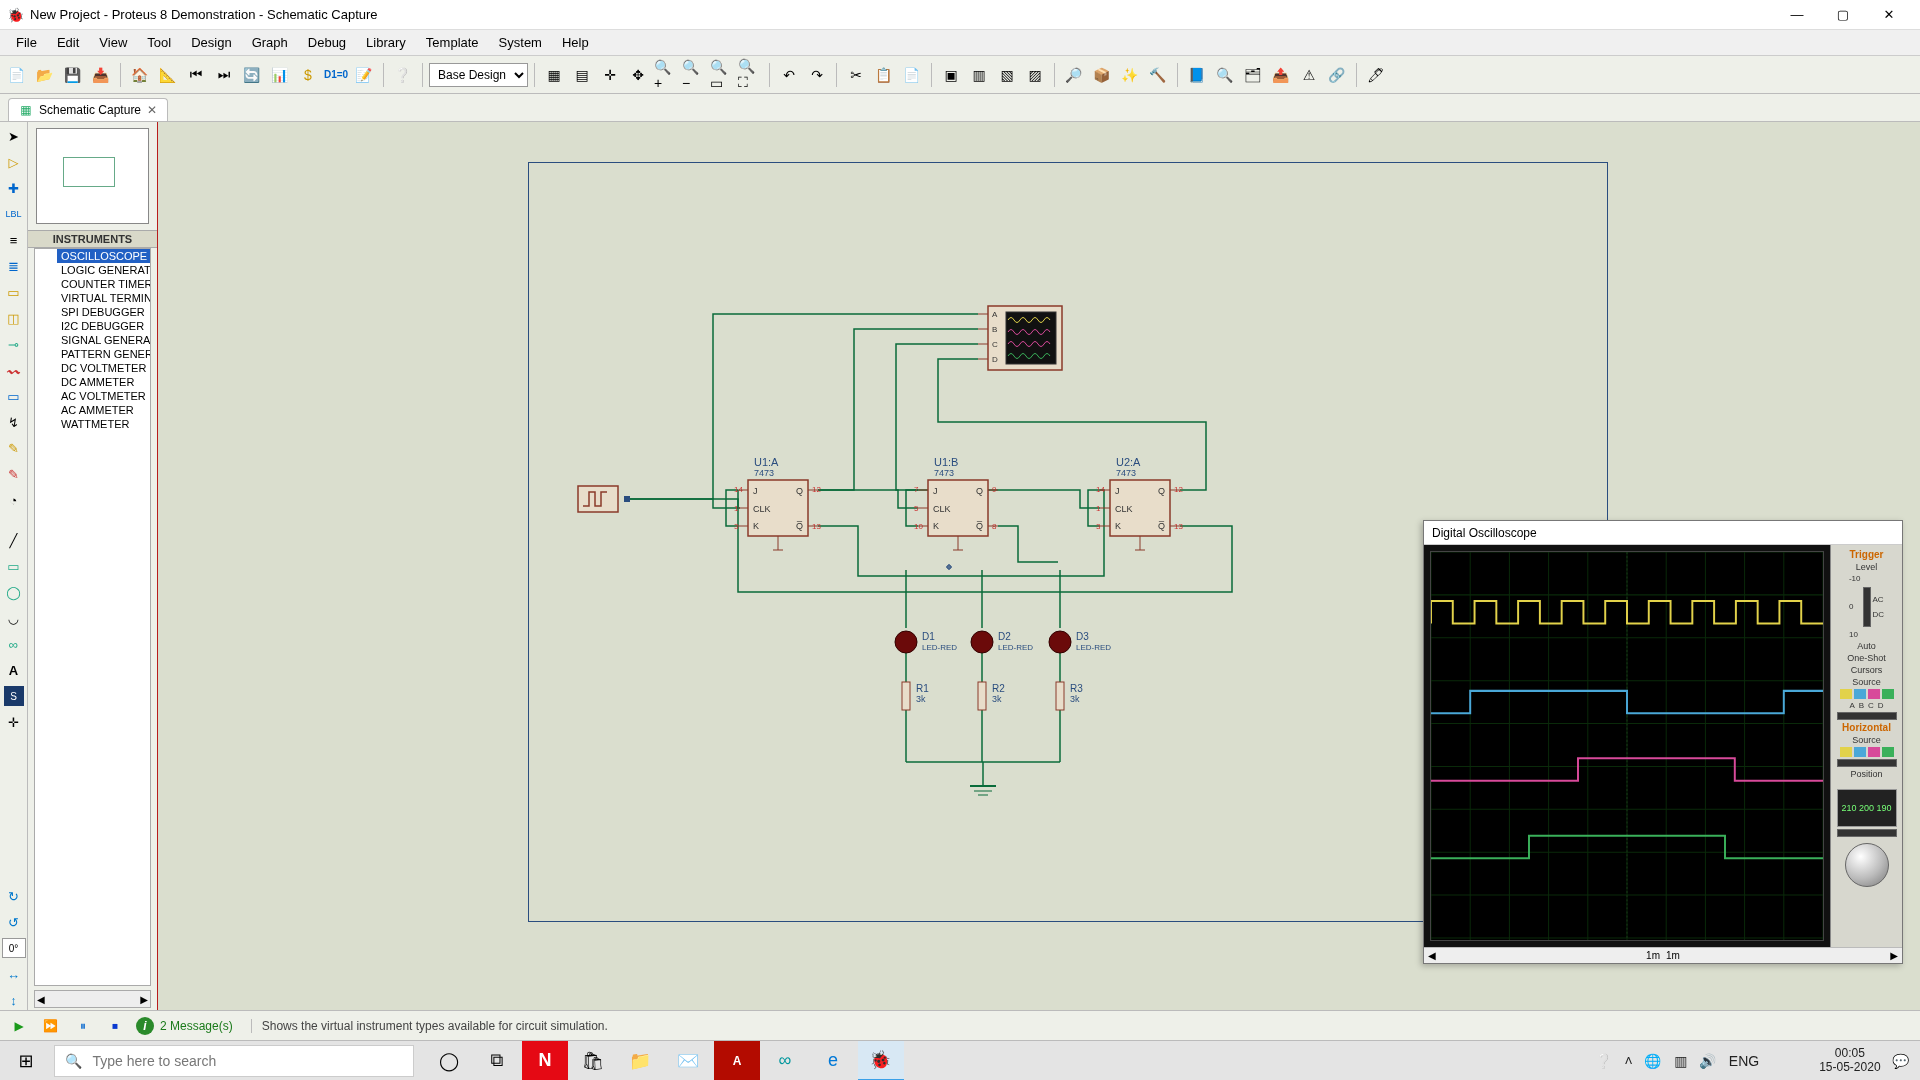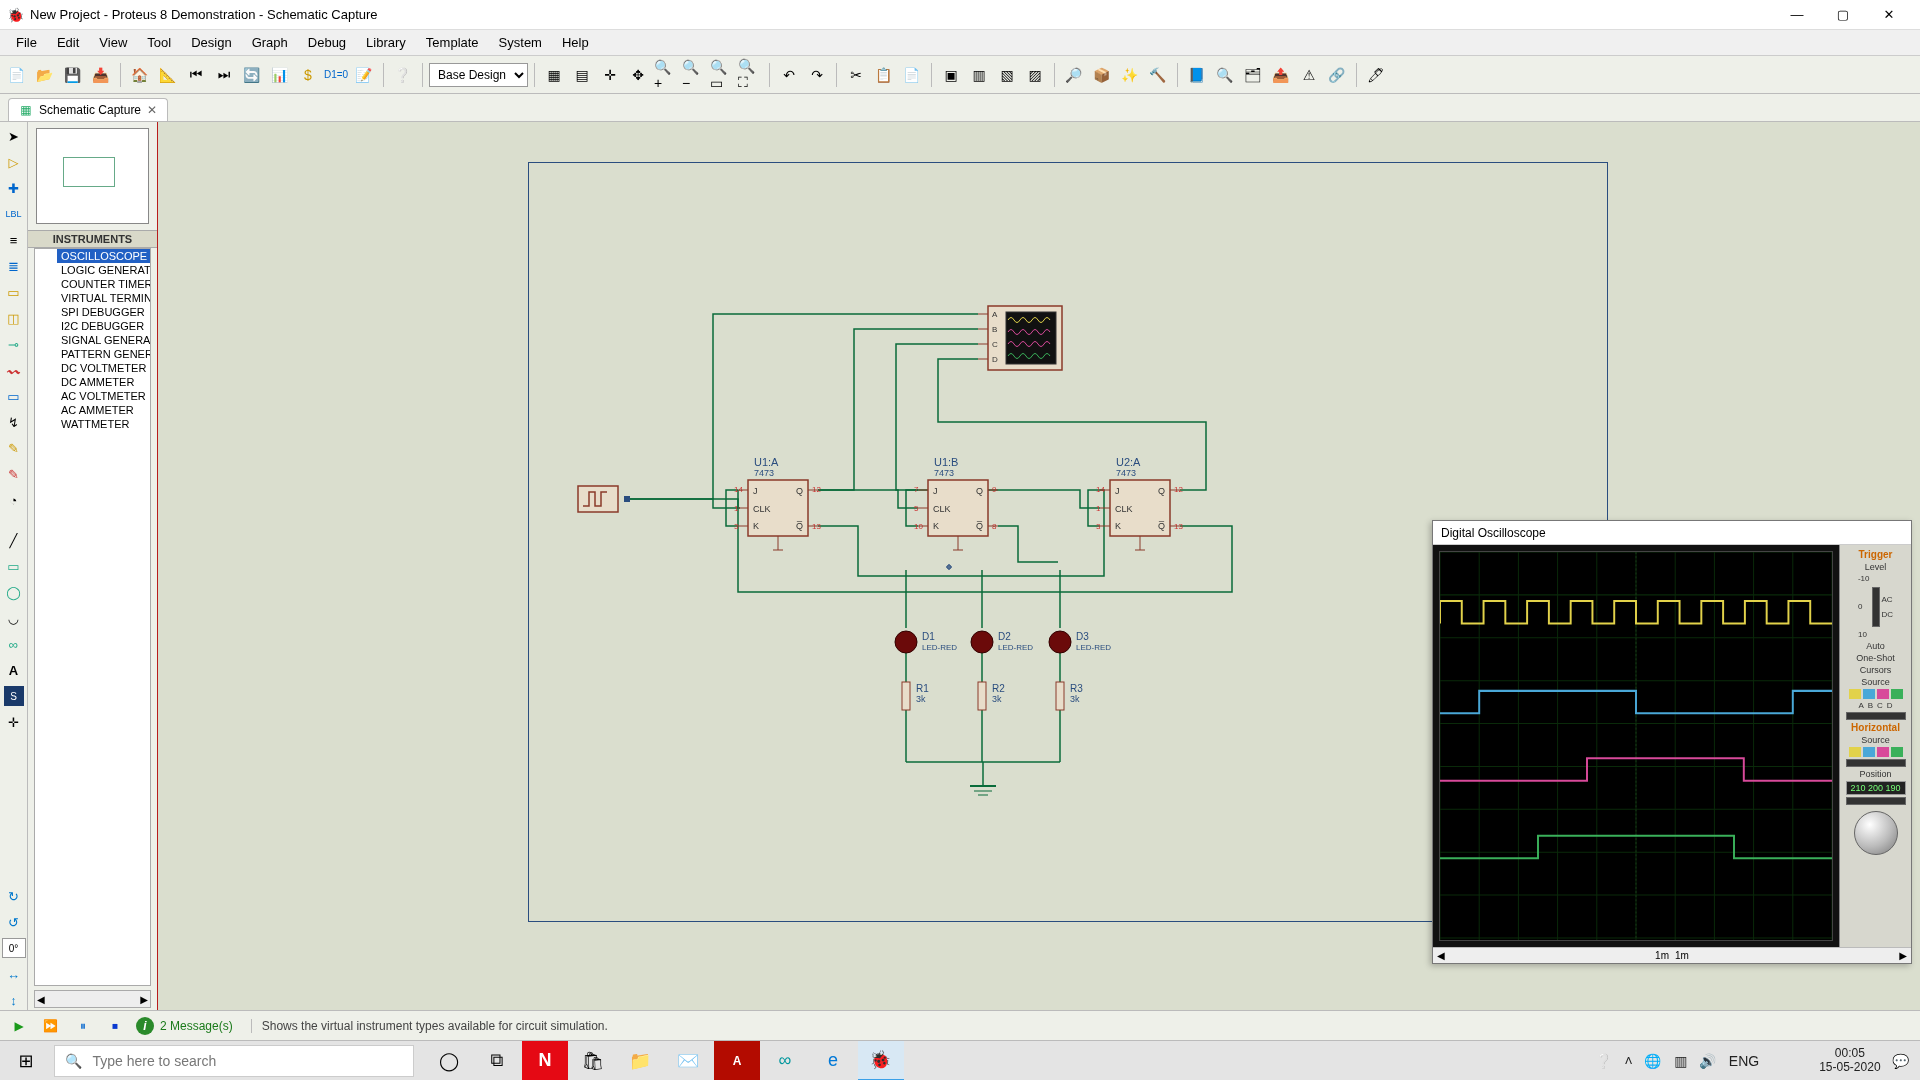--- a/index.html
+++ b/index.html
@@ -39,28 +39,28 @@
 .instr-list { flex:1; overflow:hidden; background:#fff; border:1px solid #aaa; margin:0 6px; font-size:11px;padding-left:22px; }
 .instr-list .row { padding:1px 4px; white-space:nowrap; cursor:pointer; }
 .instr-list .row.sel { background:#2160c4; color:#fff; }
 .leftpanel .hscroll { height:18px; margin:4px 6px 2px; border:1px solid #aaa; background:#eee; display:flex; align-items:center; justify-content:space-between; font-size:10px; padding:0 2px;}
 
 .canvaswrap { flex:1; position:relative; background:#dadece; overflow:hidden; }
 .sheet { position:absolute; left:370px; top:40px; width:1080px; height:760px; background:#dadece; border:1px solid #2a4d7f; }
 .canvaswrap svg.sch { position:absolute; left:0; top:0; }
 
 
-.oscwin { position:absolute; right:8px; top:398px; width:480px; height:444px; background:#f3f3f3; border:1px solid #777; box-shadow: -2px 2px 6px rgba(0,0,0,.25); display:flex; flex-direction:column; }
+.oscwin { position:absolute; right:17px; top:398px; width:480px; height:444px; background:#f3f3f3; border:1px solid #777; box-shadow: -2px 2px 6px rgba(0,0,0,.25); display:flex; flex-direction:column; }
 .oscwin .titleb { height:24px; background:#fff; border-bottom:1px solid #ccc; display:flex; align-items:center; padding:0 8px; font-size:12px; }
 .oscwin .body { flex:1; display:flex; background:#111; }
 .oscwin .screen { flex:1; position:relative; background:#000; margin:6px; border:1px solid #444; }
 .oscwin .screen svg { width:100%; height:100%; }
 .oscwin .ctrl { width:72px; background:#d7d7ce; border-left:1px solid #888; font-size:9px; color:#333; padding:4px 2px; display:flex; flex-direction:column; align-items:center; gap:2px; }
 .oscwin .ctrl .hdr { color:#c60; font-weight:bold; font-size:10px; }
-.oscwin .ctrl .box { width:60px; border:1px solid #999; background:#222; color:#7f7; font-size:9px; text-align:center; padding:1px 0; }
+.oscwin .ctrl .box { width:60px; border:1px solid #999; background:#222; color:#7f7; font-size:9px; text-align:center; padding:13px 0;margin-top:8px; }
 .oscwin .ctrl .knob { width:44px; height:44px; border-radius:50%; background: radial-gradient(circle at 35% 30%, #fff, #bbb 55%, #777); border:1px solid #666; margin-top:4px; }
 .oscwin .ctrl .row4 { display:flex; gap:2px; }
 .oscwin .ctrl .row4 span { width:12px; height:10px; display:inline-block; }
 .oscwin .hsb { height:16px; background:#eee; border-top:1px solid #bbb; display:flex; align-items:center; justify-content:space-between; padding:0 4px; font-size:10px;}
 
 
 .simbar { height:30px; background:#eef0e9; border-top:1px solid #bbb; display:flex; align-items:center; padding:0 8px; gap:10px; font-size:12px; }
 .simbar .sb { width:22px; height:22px; display:flex; align-items:center; justify-content:center; cursor:pointer; }
 .simbar .msg { display:flex; align-items:center; gap:6px; color:#1a7a1a; }
 .simbar .msg .mi { width:18px;height:18px;border-radius:50%;background:#2a8a2a;color:#fff;display:flex;align-items:center;justify-content:center;font-style:italic;font-weight:bold;font-size:12px;}
@@ -110,21 +110,21 @@
   <div class="tb">💾</div>
   <div class="tb">📥</div>
   <div class="sep"></div>
   <div class="tb">🏠</div>
   <div class="tb">📐</div>
   <div class="tb">⏮</div>
   <div class="tb">⏭</div>
   <div class="tb">🔄</div>
   <div class="tb">📊</div>
   <div class="tb" style="color:#c90">$</div>
-  <div class="tb" style="color:#06c;font-size:10px;font-weight:normal">D1=0</div>
+  <div class="tb" style="color:#06c;font-size:10px;font-weight:bold">D1=0</div>
   <div class="tb">📝</div>
   <div class="sep"></div>
   <div class="tb" style="color:#07b">❔</div>
   <div class="sep"></div>
   <select><option>Base Design</option></select>
   <div class="sep"></div>
   <div class="tb">▦</div>
   <div class="tb">▤</div>
   <div class="tb">✛</div>
   <div class="tb">✥</div>

